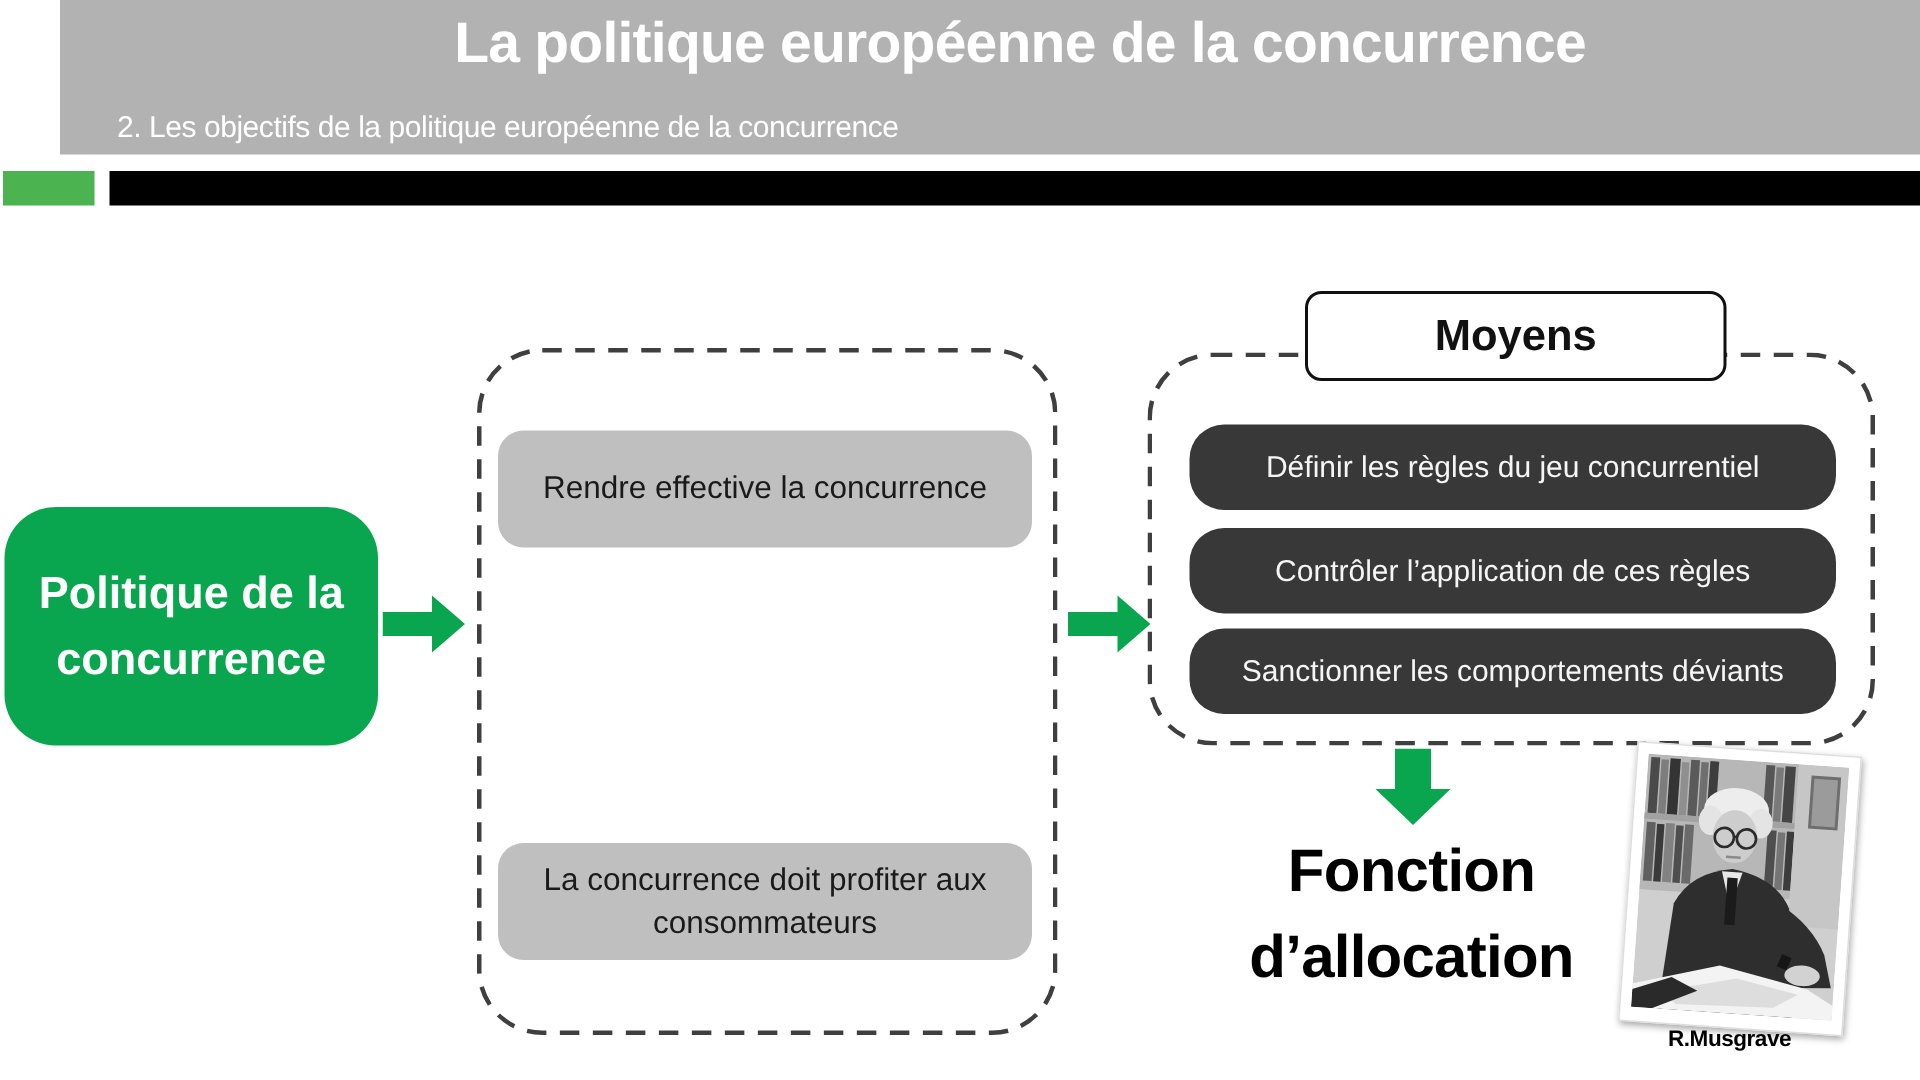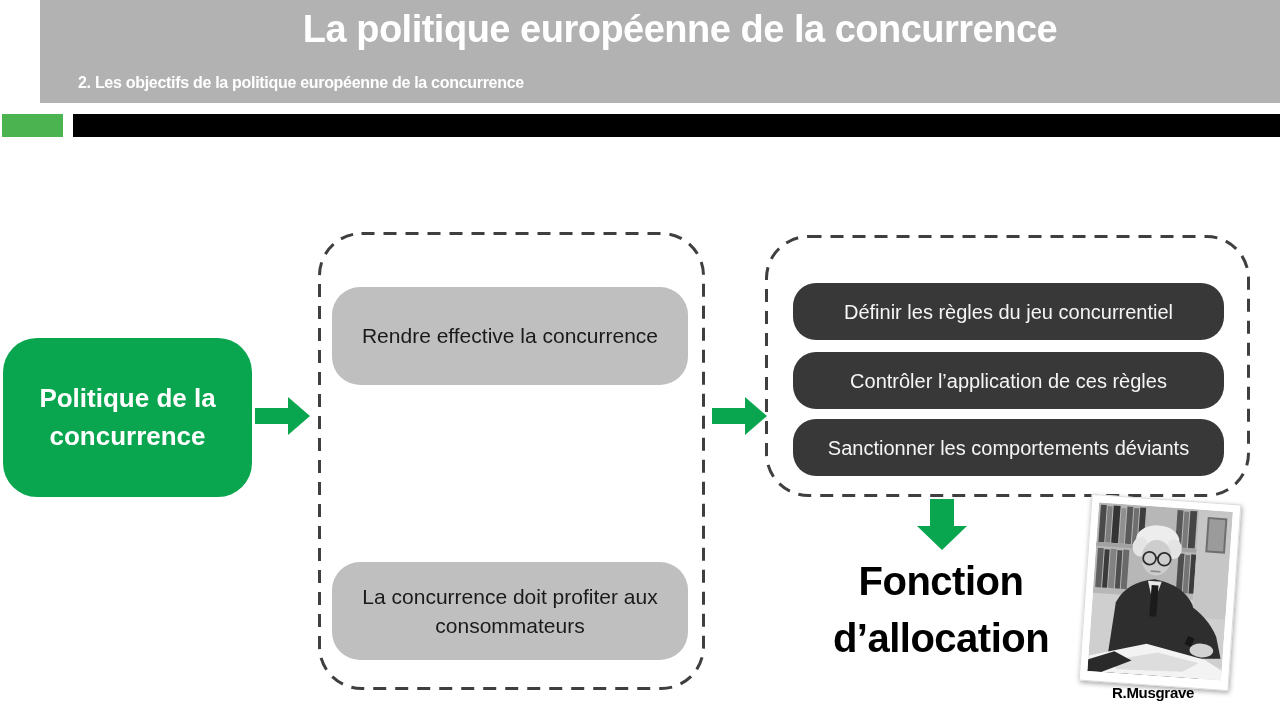--- a/index.html
+++ b/index.html
@@ -7,32 +7,32 @@
     position:relative;width:1280px;height:720px;overflow:hidden;
     background:#ffffff;font-family:"Liberation Sans",sans-serif;
   }
   
   .header-band{position:absolute;left:0;top:0;width:1280px;height:103px;background:var(--header_gray,#b2b2b2);margin-left:40px;}
   .slide-title{
     position:absolute;left:0;right:0;top:8px;text-align:center;
     color:#ffffff;font-size:38px;font-weight:700;letter-spacing:-0.5px;
   }
   .slide-subtitle{
-    position:absolute;left:38px;top:74px;color:#ffffff;font-size:16px;font-weight:700;letter-spacing:-0.3px;
+    position:absolute;left:38px;top:74px;color:#ffffff;font-size:20px;font-weight:400;letter-spacing:-0.3px;
   }
   .accent-chip{position:absolute;left:2px;top:114px;width:61px;height:23px;background:var(--chip_green,#4bb451);}
   .divider-bar{position:absolute;left:73px;top:114px;width:1207px;height:23px;background:var(--black_bar,#000);}
 
   
   .policy-box{
     position:absolute;left:3px;top:338px;width:249px;height:159px;border-radius:34px;
     background:var(--green,#0aa64f);display:flex;align-items:center;justify-content:center;
   }
   .policy-box .label{
-    width:218px;text-align:center;color:#ffffff;font-size:26px;font-weight:700;line-height:1.45;
+    width:218px;text-align:center;color:#ffffff;font-size:30px;font-weight:700;line-height:1.45;
   }
 
   
   .arrow{position:absolute;}
   .arrow svg{display:block;}
   .arrow-1{left:255px;top:396px;}
   .arrow-2{left:712px;top:396px;}
   .arrow-3{left:916px;top:499px;}
   .arrow polygon{fill:var(--green,#0aa64f);}
 
@@ -44,21 +44,21 @@
 
   .panel-title{
     position:absolute;background:#ffffff;border:2px solid #111111;border-radius:11px;
     display:flex;align-items:center;justify-content:center;
     color:#111111;font-size:29px;font-weight:700;z-index:3;
   }
   .objectives-title{left:372px;top:194px;width:276px;height:53px;}
   .means-title{left:870px;top:194px;width:277px;height:56px;}
 
   .gray-box{
-    position:absolute;left:14px;width:356px;height:98px;border-radius:28px;
+    position:absolute;left:14px;width:356px;height:78px;border-radius:17px;
     background:var(--light_box,#bfbfbf);display:flex;align-items:center;justify-content:center;
     color:#1a1a1a;font-size:21px;text-align:center;padding:0 22px;box-sizing:border-box;line-height:1.4;
   }
   .gray-1{top:55px;}
   .gray-2{top:191px;}
   .gray-3{top:330px;}
 
   .dark-box{
     position:absolute;left:28px;width:431px;height:57px;border-radius:23px;
     background:var(--dark_box,#383838);display:flex;align-items:center;justify-content:center;
@@ -127,20 +127,23 @@
   </div>
 
   <div class="panel means-panel">
     <svg class="dash-border" width="485" height="262" viewBox="0 0 485 262">
       <rect x="1.5" y="1.5" width="482" height="259" rx="42" fill="none" stroke="var(--dash,#3f3f3f)" stroke-width="3" stroke-dasharray="13 9"></rect>
     </svg>
     <div class="dark-box dark-1">Définir les règles du jeu concurrentiel</div>
     <div class="dark-box dark-2">Contrôler l’application de ces règles</div>
     <div class="dark-box dark-3">Sanctionner les comportements déviants</div>
   </div>
+  <div class="panel-title means-title">
+    <span>Moyens</span>
+  </div>
 
   <div class="result-label">Fonction d’allocation</div>
 
   <div class="photo">
     <svg viewBox="0 0 136 172" preserveAspectRatio="none">
       <rect x="0" y="0" width="136" height="172" fill="#cfcfcf"></rect>
 
       <rect x="0" y="0" width="102" height="92" fill="#b7b7b7"></rect>
       <rect x="2" y="2" width="6" height="38" fill="#4a4a4a"></rect>
         <rect x="9" y="3" width="5" height="37" fill="#7d7d7d"></rect>

